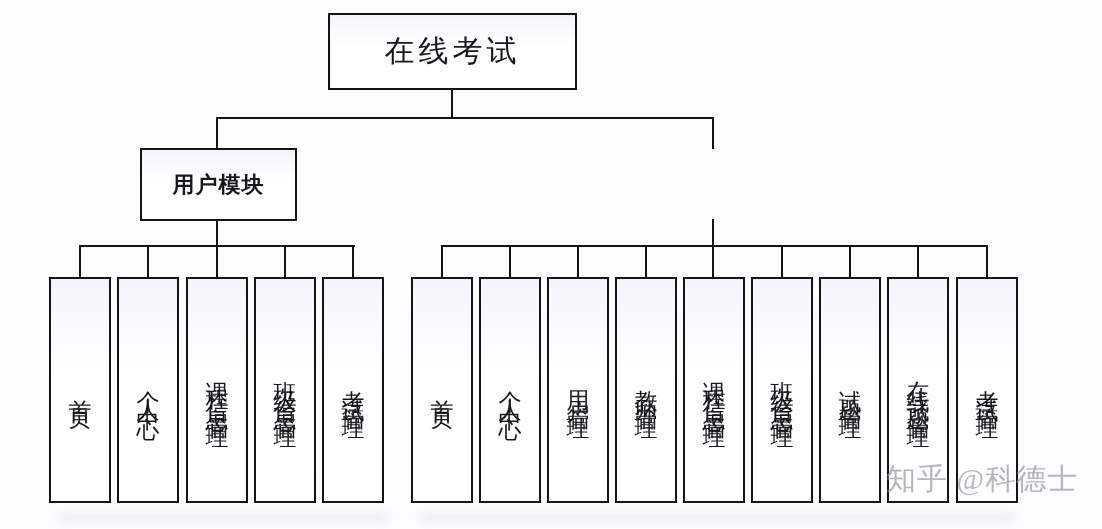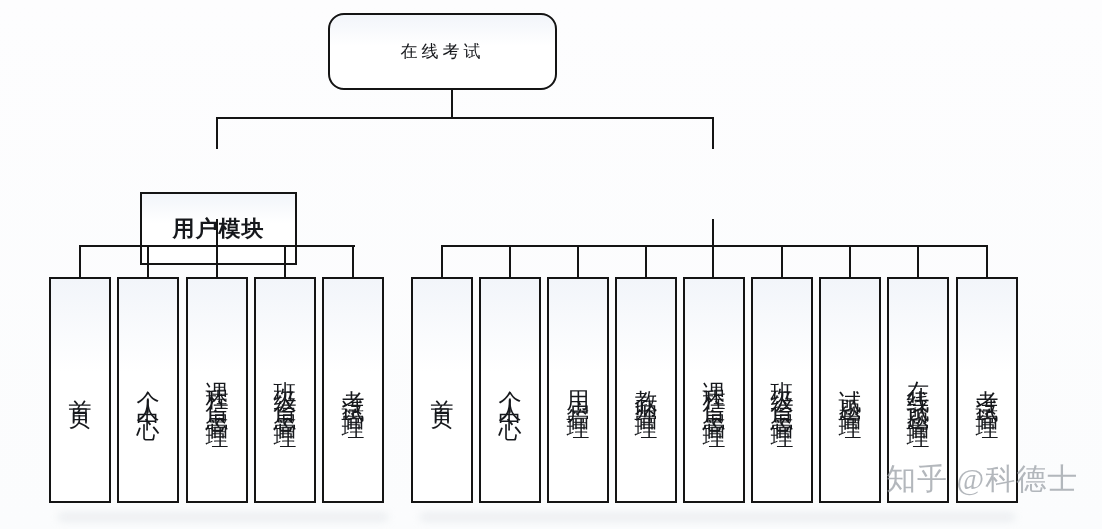--- a/index.html
+++ b/index.html
@@ -27,33 +27,31 @@
     position:absolute;
     box-sizing:border-box;
     border:2px solid #141414;
     background:linear-gradient(180deg,#f2f5fa 0%, #ffffff 42%, #ffffff 100%);
     display:flex;
     align-items:center;
     justify-content:center;
     color:#16181c;
   }
   .node-root{
-    left:328px; top:13px; width:229px; height:77px;
+    left:328px; top:13px; width:249px; height:77px;
     font-family:"Liberation Serif", serif;
-    font-size:17px;
+    font-size:30px;
     letter-spacing:4px;
-    border-radius:16px;
   }
   .node-module{
     top:148px; height:73px;
     font-family:"Liberation Sans", sans-serif;
     font-size:22px;
     font-weight:bold;
     letter-spacing:1px;
-    margin-top:44px;
   }
   .node-user{left:140px; width:157px;}
   .node-admin{left:622px; width:183px;}
   .leaf{
     top:277px; width:62px; height:226px;
   }
   .leaf .vtext{
     writing-mode:vertical-rl;
     text-orientation:upright;
     font-family:"Liberation Serif", serif;

